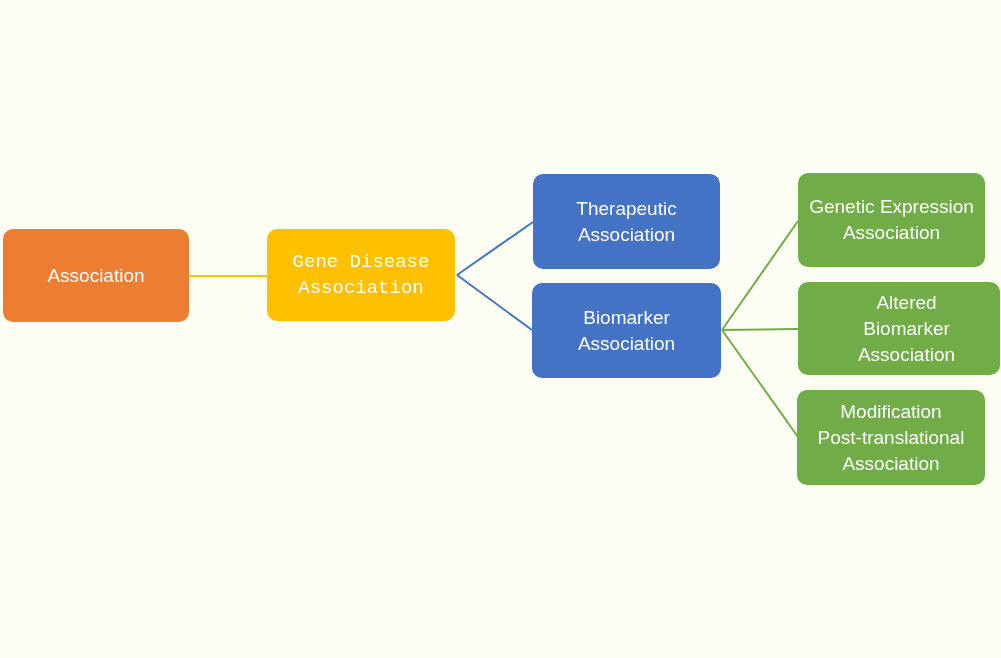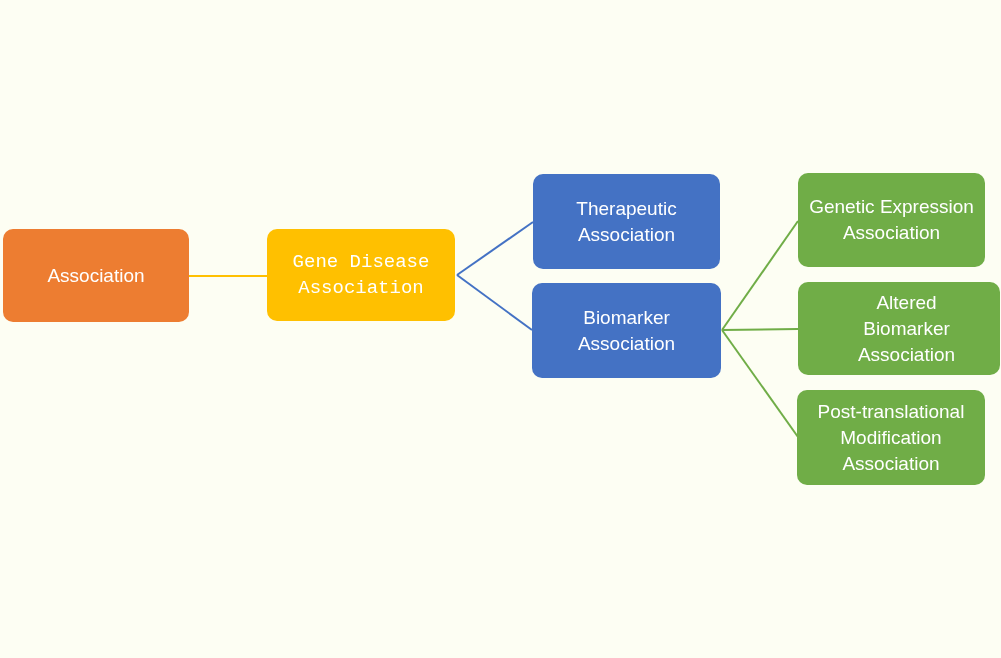--- a/index.html
+++ b/index.html
@@ -81,19 +81,19 @@
   <div class="node" style="left: 798px; top: 282px; width: 187px; height: 93px; background: rgb(112, 173, 71); padding-left: 15px;">
     <div class="label">
       <span class="line">Altered</span>
       <span class="line">Biomarker</span>
       <span class="line">Association</span>
     </div>
   </div>
 
   <div class="node" style="left: 797px; top: 390px; width: 188px; height: 95px; background: rgb(112, 173, 71);">
     <div class="label">
+      <span class="line">Modification</span>
       <span class="line">Post-translational</span>
-      <span class="line">Modification</span>
       <span class="line">Association</span>
     </div>
   </div>
 
 </div>
 
 </body></html>

